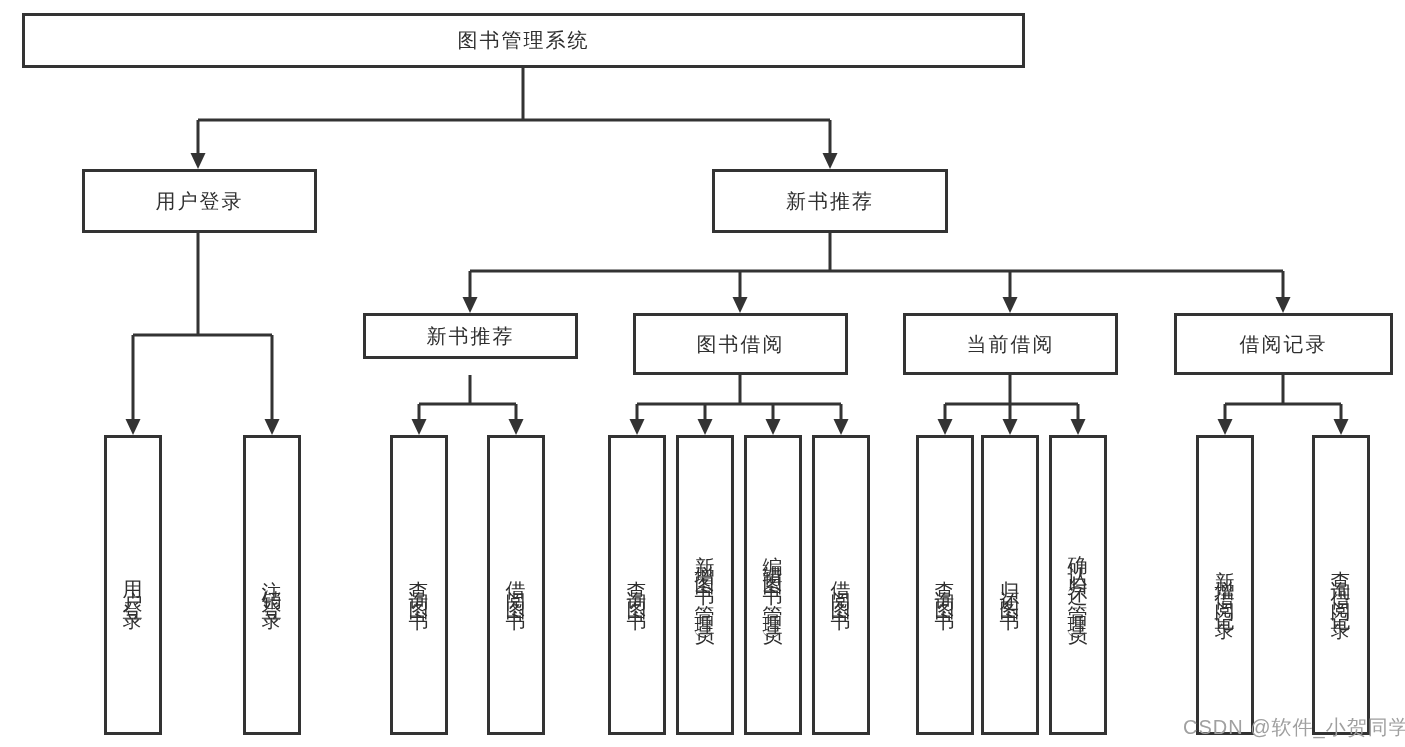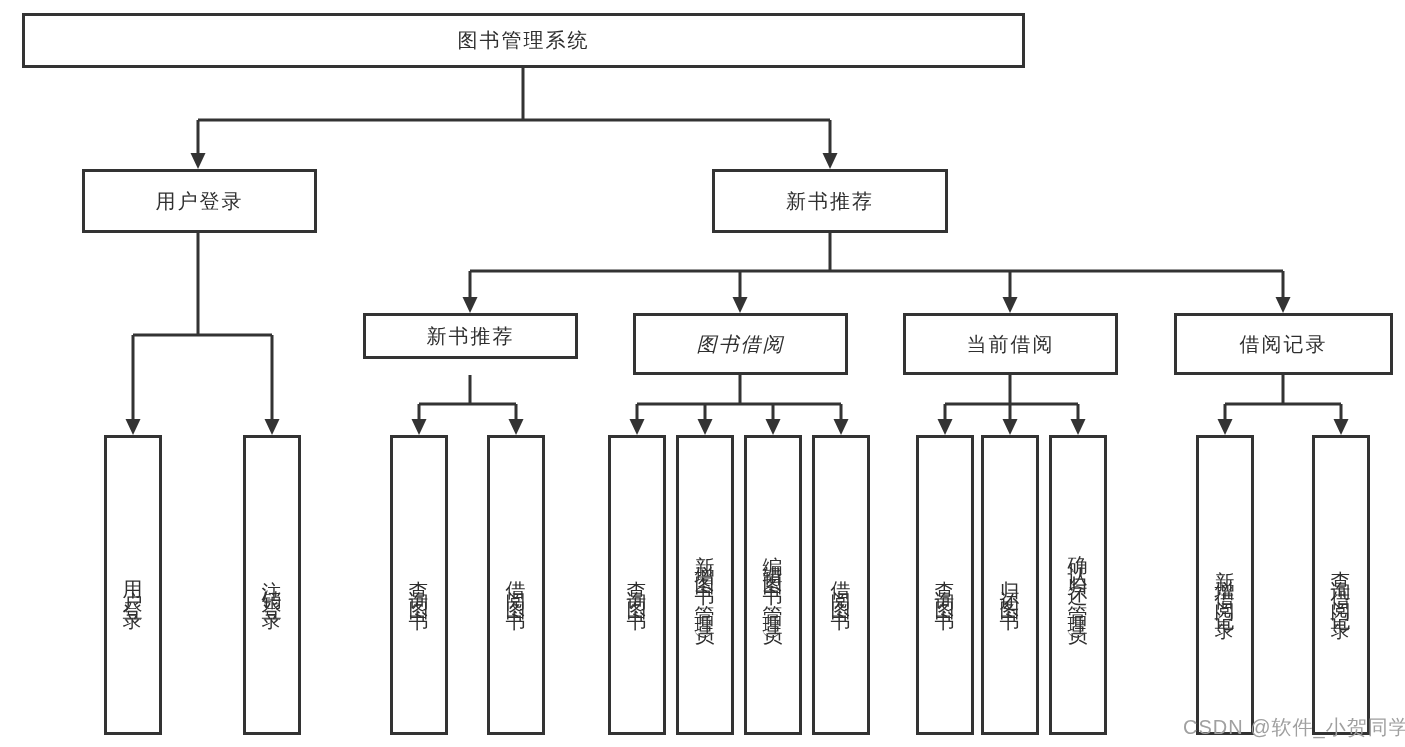--- a/index.html
+++ b/index.html
@@ -42,21 +42,21 @@
     font-size: 20px;
     letter-spacing: 10px;
     line-height: 1;
   }
 
   
   .n-root      { left: 22px;   top: 13px;  width: 1003px; height: 55px; }
   .n-userlogin { left: 82px;   top: 169px; width: 235px;  height: 64px; }
   .n-bookmgmt  { left: 712px;  top: 169px; width: 236px;  height: 64px; }
   .n-newbook   { left: 363px;  top: 313px; width: 215px;  height: 46px; }
-  .n-borrow    { left: 633px;  top: 313px; width: 215px;  height: 62px; font-style: italic; }
+  .n-borrow    { left: 633px;  top: 313px; width: 215px;  height: 62px; }
   .n-current   { left: 903px;  top: 313px; width: 215px;  height: 62px; justify-content: center; }
   .n-records   { left: 1174px; top: 313px; width: 219px;  height: 62px; }
 
   .l1  { left: 104px; }
   .l2  { left: 243px; }
   .l3  { left: 390px; }
   .l4  { left: 487px; }
   .l5  { left: 608px; }
   .l6  { left: 676px; }
   .l7  { left: 744px; }

